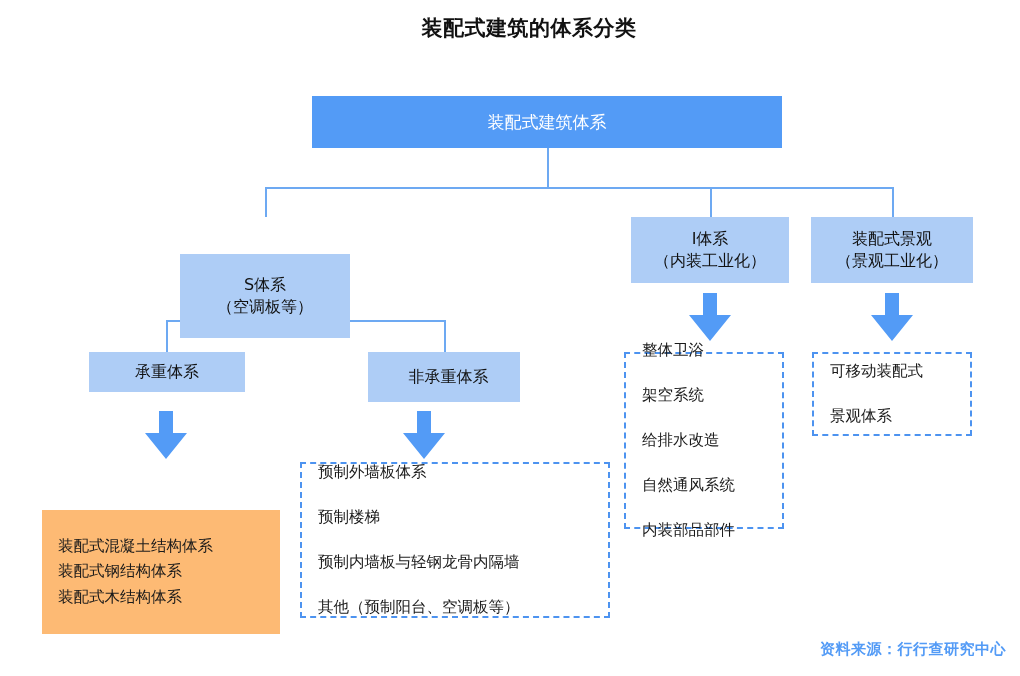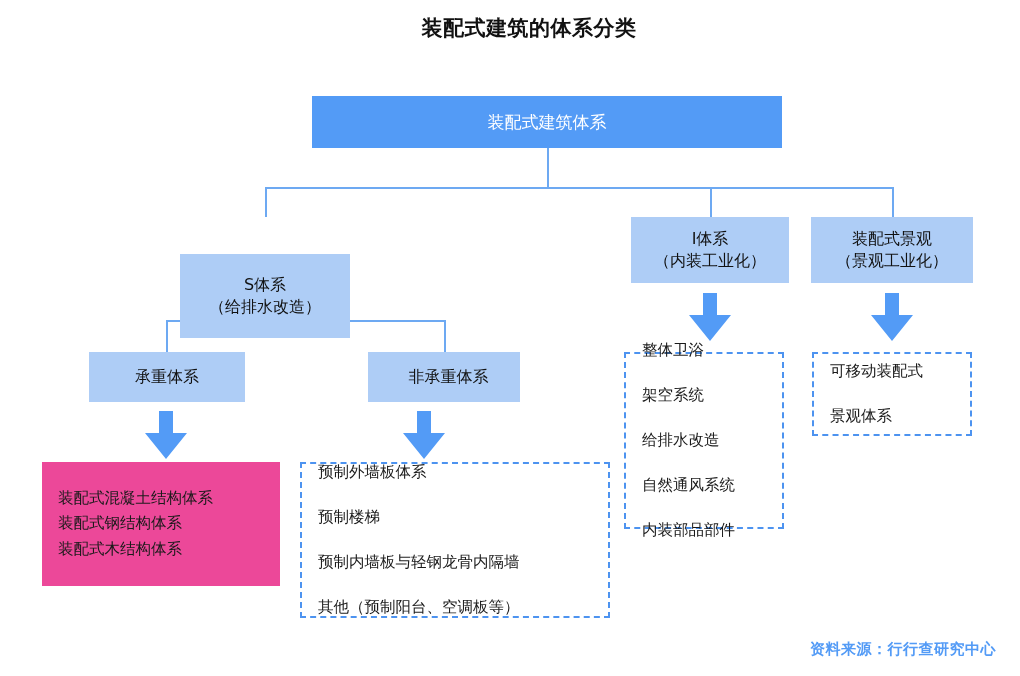--- a/index.html
+++ b/index.html
@@ -58,22 +58,23 @@
     position: absolute;
     font-size: 15.5px;
     color: #1a1a1a;
     line-height: 1.62;
     padding: 14px 16px;
     display: flex;
     flex-direction: column;
     justify-content: center;
   }
   .panel.gray {
-    background: #ec4899;
+    background: #fdba74;
     border: none;
+    margin-top: 48px;
   }
   .panel.dashed {
     background: #ffffff;
     border: 2px dashed #4D93F0;
     gap: 20px;
   }
   .panel .row { white-space: nowrap; }
 
   
   .conn {
@@ -87,21 +88,21 @@
   .arrow {
     position: absolute;
     width: 42px;
     height: 48px;
   }
   .arrow svg { display: block; width: 100%; height: 100%; }
 
   
   .source {
     position: absolute;
-    right: 24px;
+    right: 14px;
     bottom: 17px;
     font-size: 15px;
     font-weight: bold;
     color: #539BF6;
     letter-spacing: 0.5px;
     text-align: center;
   }
 </style>
 </head>
 <body>
@@ -127,34 +128,34 @@
   <div class="conn v" style="left:166px; top:320px; height:32px;"></div>
 
   <div class="conn v" style="left:444px; top:320px; height:32px;"></div>
 
   <div class="node root" style="left:312px; top:96px; width:470px; height:52px;">
     <span>装配式建筑体系</span>
   </div>
 
   <div class="node lvl2" style="left:180px; top:217px; width:170px; height:84px;margin-top:37px;">
     <span class="line1">S体系</span>
-    <span class="line2">（给排水改造）</span>
+    <span class="line2">（空调板等）</span>
   </div>
 
   <div class="node lvl2" style="left:631px; top:217px; width:158px; height:66px;">
     <span class="line1">I体系</span>
     <span class="line2">（内装工业化）</span>
   </div>
 
   <div class="node lvl2" style="left:811px; top:217px; width:162px; height:66px;">
     <span class="line1">装配式景观</span>
     <span class="line2">（景观工业化）</span>
   </div>
 
-  <div class="node lvl3" style="left:89px; top:352px; width:156px; height:50px;">
+  <div class="node lvl3" style="left:89px; top:352px; width:156px; height:40px;">
     <span>承重体系</span>
   </div>
 
   <div class="node lvl3" style="left:368px; top:352px; width:152px; height:50px;padding-left:9px;">
     <span>非承重体系</span>
   </div>
 
   <div class="arrow" style="left:145px; top:411px;">
     <svg viewBox="0 0 42 48" xmlns="http://www.w3.org/2000/svg">
       <polygon points="14,0 28,0 28,22 42,22 21,48 0,22 14,22" fill="#539BF6"></polygon>

